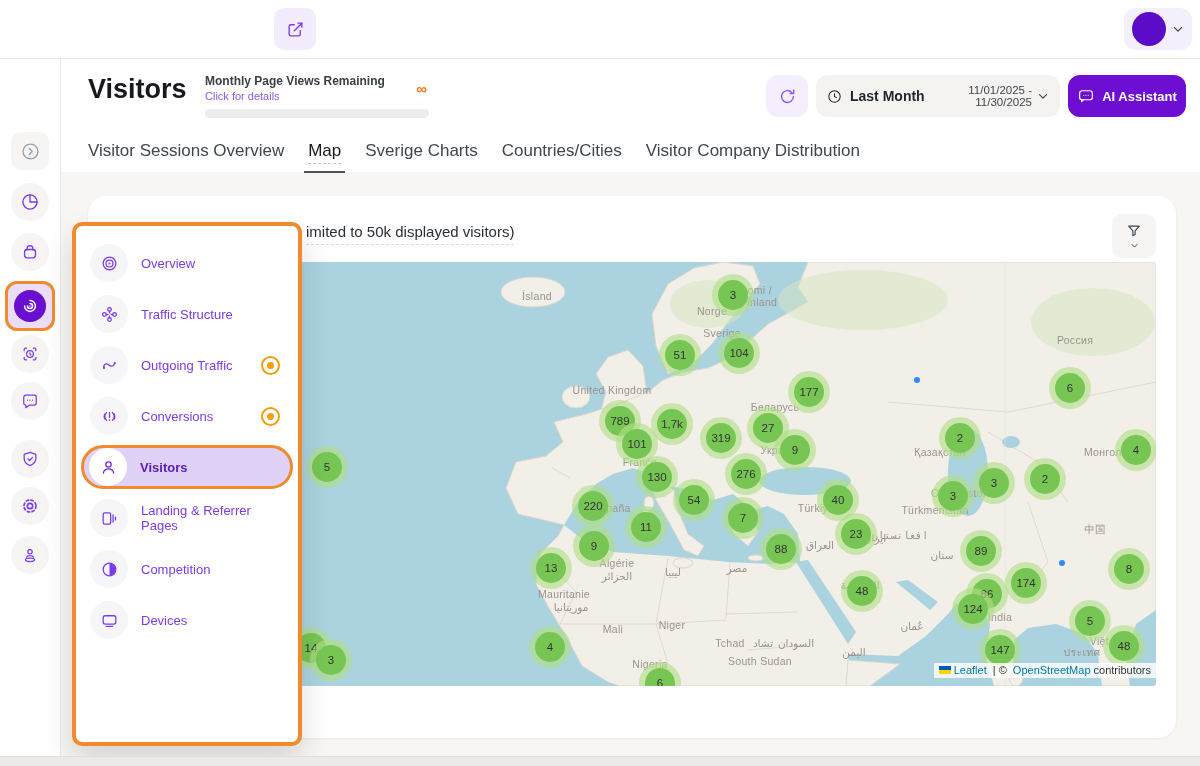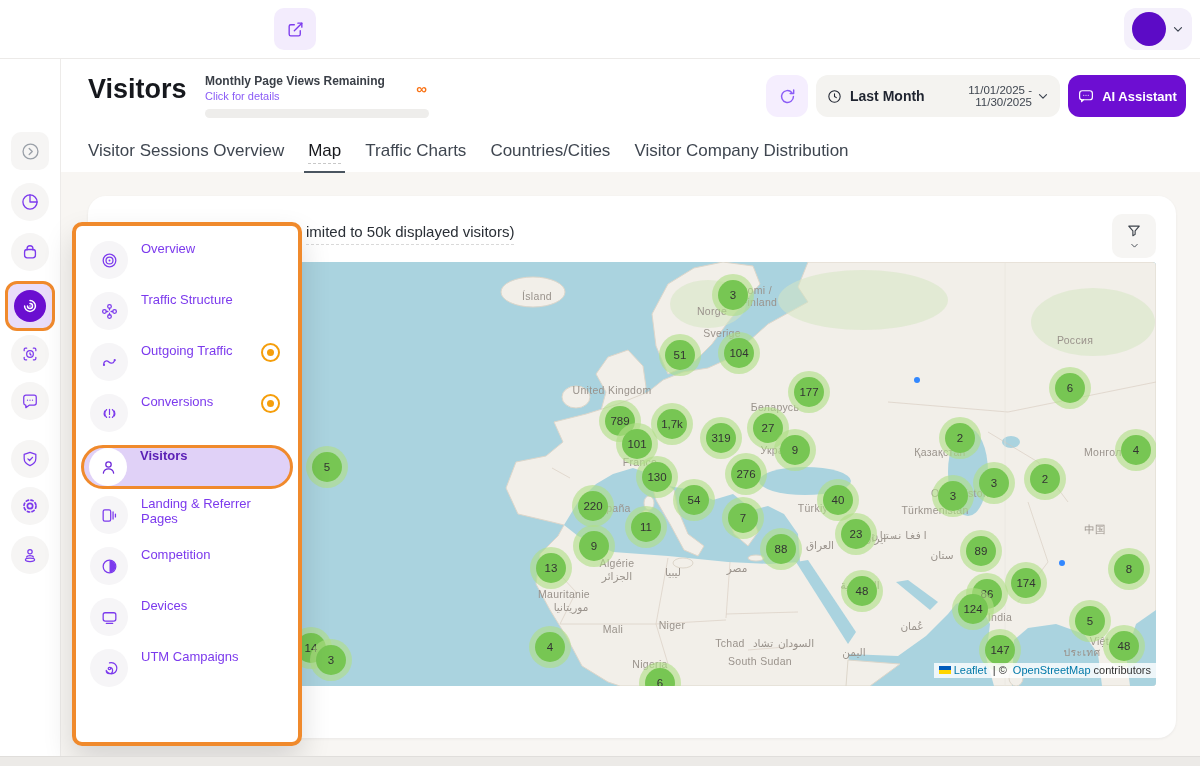--- a/index.html
+++ b/index.html
@@ -66,21 +66,21 @@
   .attr a{color:#0078a8;text-decoration:none;cursor:pointer}
   .attr .sep{white-space:pre}
   .flag{display:inline-block;width:12px;height:8px;border:0}
   .flag .b{display:block;width:12px;height:4px;background:#005bbb}
   .flag .y{display:block;width:12px;height:4px;background:#ffd500}
   
   .flyout{position:absolute;left:72px;top:222px;width:230px;height:524px;box-sizing:border-box;background:#fff;
           border:4px solid #f08a2c;border-radius:10px;box-shadow:0 14px 30px rgba(0,0,0,.14);z-index:40;padding:8px 6px}
   .fly-head{height:46px;background:#f2f1f3;border-radius:14px;margin:0 4px;display:flex;align-items:center;justify-content:center;
             font-size:14px;font-weight:700;color:#6d28d9}
-  .fly-item{height:44px;display:flex;gap:13px;padding:0 8px;margin-top:7px;cursor:pointer;box-sizing:border-box}
+  .fly-item{height:44px;display:flex;align-items:center;gap:13px;padding:0 8px;margin-top:7px;cursor:pointer;box-sizing:border-box}
   .fly-ic{width:38px;height:38px;border-radius:50%;background:#f6f5f7;flex:none;display:flex;align-items:center;justify-content:center;color:#7c3aed}
   .fly-lbl{font-size:13px;color:#7c3aed;font-weight:500;flex:1}
   .fly-item.sel{background:#e0d1f7;border:3px solid #f08a2c;border-radius:26px;padding:0 5px;margin-left:-1px;margin-right:-1px}
   .fly-item.sel .fly-ic{background:#fff;color:#6d28d9}
   .fly-item.sel .fly-lbl{color:#5b21b6;font-weight:600}
   .badge{width:15px;height:15px;border-radius:50%;border:2px solid #f59e0b;background:#fff;flex:none;
          display:flex;align-items:center;justify-content:center;margin-right:4px}
   .badge i{display:block;width:7px;height:7px;border-radius:50%;background:#f59e0b}
   .bottom-bar{position:absolute;left:0;right:0;bottom:0;height:9px;background:#eceae7;border-top:1px solid #e0dedb;z-index:45}
 </style>
@@ -222,21 +222,21 @@
         <path d="M9 11h.01M12 11h.01M15 11h.01"></path>
         <path d="M8.5 17l-2.3 2.6V17"></path>
       </svg>
     </span>
   <span>AI Assistant</span>
 </div>
 
 <div class="tabs" id="tabs">
     <div class="tab"><span class="t">Visitor Sessions Overview</span></div>
     <div class="tab active"><span class="t">Map</span></div>
-    <div class="tab"><span class="t">Traffic Charts</span></div>
+    <div class="tab"><span class="t">Sverige Charts</span></div>
     <div class="tab"><span class="t">Countries/Cities</span></div>
     <div class="tab"><span class="t">Visitor Company Distribution</span></div>
   </div>
 
 <div class="content-bg"></div>
 <div class="card">
   <div class="map-title">
     <span class="t">imited to 50k displayed visitors)</span>
   </div>
   <div class="filter-btn">
@@ -562,24 +562,16 @@
       </div>
       <div class="fly-item">
         <div class="fly-ic">
           <svg width="19" height="19" viewBox="0 0 24 24" fill="none" stroke="currentColor" stroke-width="1.6" stroke-linecap="round" stroke-linejoin="round">
             <rect x="4" y="6" width="16" height="10.5" rx="2.5"></rect>
             <path d="M8 19.5h8"></path>
           </svg>
         </div>
         <div class="fly-lbl">Devices</div>
       </div>
-      <div class="fly-item">
-        <div class="fly-ic">
-          <svg width="19" height="19" viewBox="0 0 24 24" fill="none" stroke="currentColor" stroke-width="1.6" stroke-linecap="round" stroke-linejoin="round">
-            <path d="M13.4 12a1.5 1.5 0 1 1-1.5-1.5 4 4 0 1 1-4 4A7 7 0 1 0 12 5"></path>
-          </svg>
-        </div>
-        <div class="fly-lbl">UTM Campaigns</div>
-      </div>
     </div>
 </div>
 
 <div class="bottom-bar"></div>
 
 </body></html>

